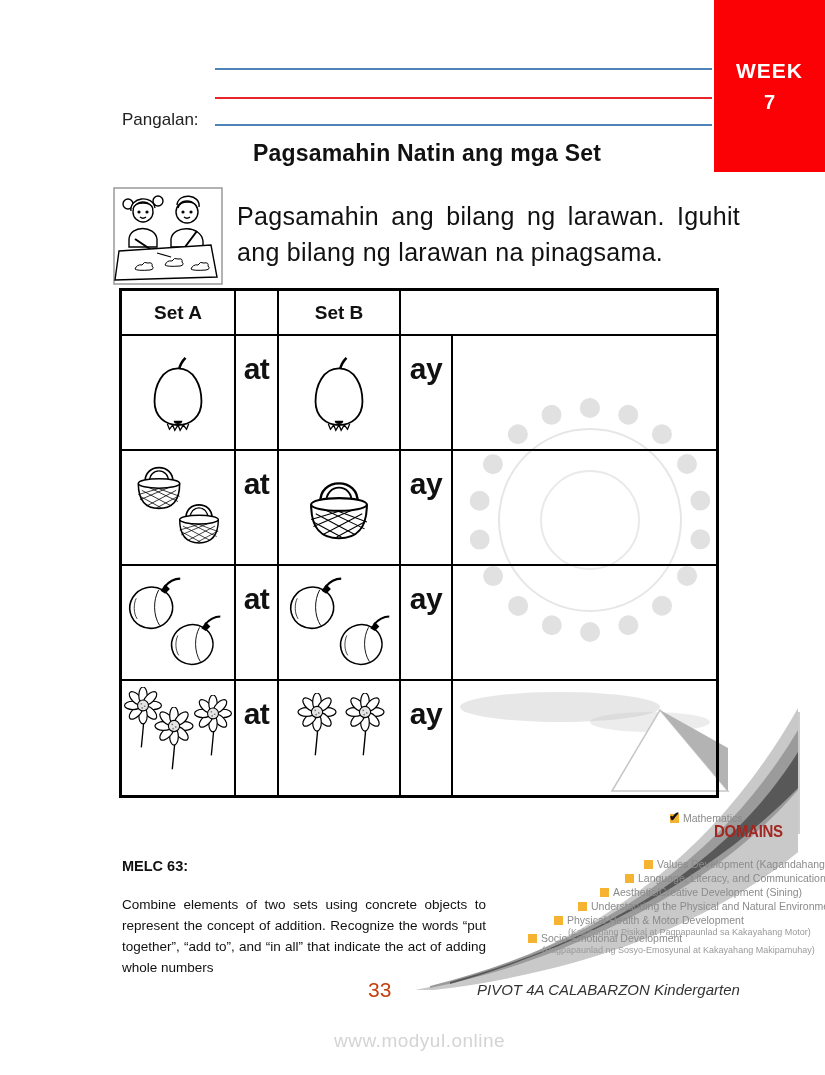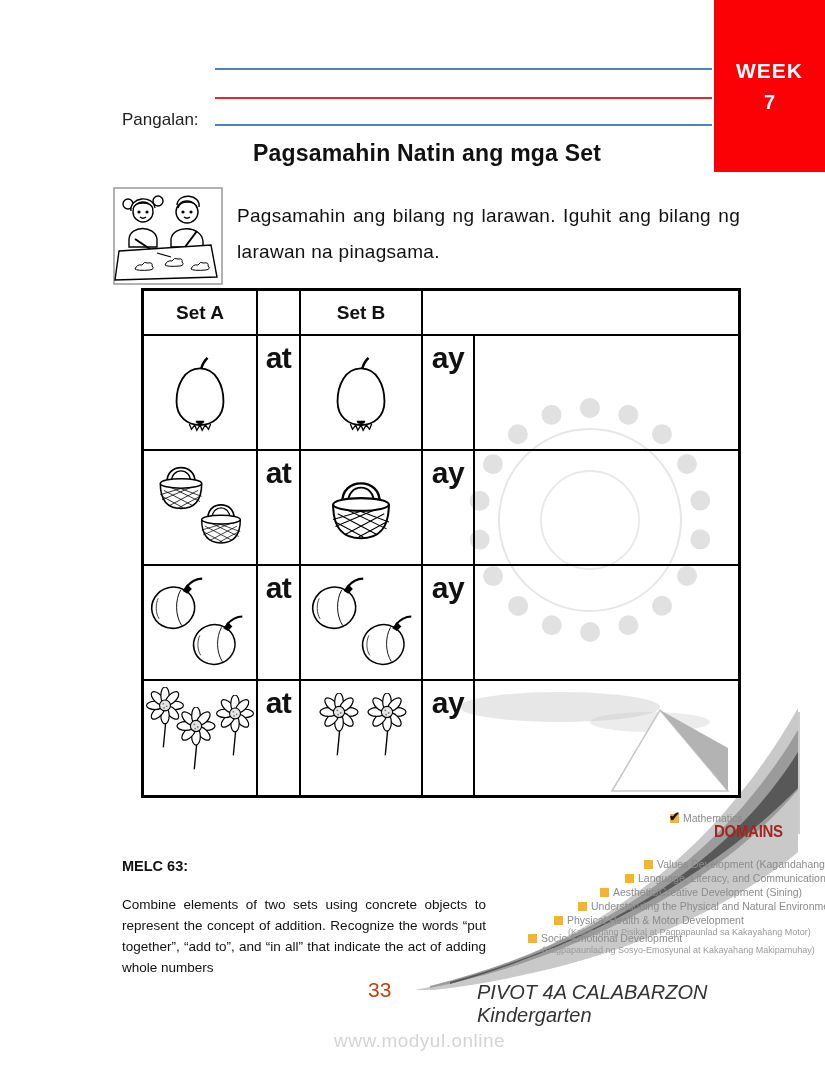--- a/index.html
+++ b/index.html
@@ -18,42 +18,42 @@
   .rule { position:absolute; left:215px; width:497px; height:2px; z-index:2; }
   .rule.blue1 { top:68px; background:#4d83b8; }
   .rule.red1  { top:97px; background:#e8262b; }
   .rule.blue2 { top:124px; background:#4d83b8; }
   .name-label { position:absolute; left:122px; top:110px; font-size:17px; color:#222; }
 
   
   .title { position:absolute; left:127px; top:140px; width:600px; text-align:center;
     font-size:23px; font-weight:700; letter-spacing:.2px; }
   .kids-art { position:absolute; left:113px; top:187px; width:110px; height:98px; }
-  .instruction { position:absolute; left:237px; top:198px; width:503px; font-size:19px;
+  .instruction { position:absolute; left:237px; top:198px; width:503px; font-size:25px;
     line-height:36px; text-align:justify; letter-spacing:.3px; }
 
   
   .stamp { position:absolute; left:468px; top:398px; width:244px; height:244px;
     border:20px dotted #dcdcdc; border-radius:50%; opacity:.85; z-index:0; }
   .stamp::before { content:""; position:absolute; inset:10px; border:2px solid #e2e2e2; border-radius:50%; }
   .stamp::after  { content:""; position:absolute; inset:52px; border:2px solid #e6e6e6; border-radius:50%; }
 
   
   .curl { position:absolute; left:410px; top:690px; z-index:1; }
 
   
-  .sets-table { position:absolute; left:141px; top:288px; width:600px; z-index:2;
+  .sets-table { position:absolute; left:119px; top:288px; width:600px; z-index:2;
     display:grid; grid-template-columns:114px 43px 122px 52px 1fr;
     grid-template-rows:45px 115px 115px 115px 114px; border:3px solid #000; }
   .cell { border-right:2.5px solid #000; border-bottom:2.5px solid #000; position:relative; background:transparent; }
   .cell.last-col { border-right:none; }
   .cell.last-row { border-bottom:none; }
   .head { display:flex; align-items:center; justify-content:center; font-size:19px; font-weight:700; }
   .head-span { grid-column:4 / 6; }
-  .connector { display:flex; justify-content:center; align-items:flex-start; padding-top:5px;
+  .connector { display:flex; justify-content:center; align-items:flex-start; padding-top:16px;
     font-size:30px; font-weight:700; letter-spacing:-.5px; }
   .icon { position:absolute; }
   .center-one { display:flex; align-items:center; justify-content:center; }
 
   
   .melc { position:absolute; left:122px; top:858px; width:364px; z-index:3; }
   .melc h3 { font-size:14.5px; font-weight:700; margin-bottom:20px; }
   .melc p { font-size:13.5px; line-height:21px; text-align:justify; }
 
   
@@ -69,21 +69,21 @@
   .d1 { left:662px; top:812px;padding-left:8px; }
   .d2 { left:644px; top:858px; }
   .d3 { left:625px; top:872px; }
   .d4 { left:600px; top:886px; }
   .d5 { left:578px; top:900px; }
   .d6 { left:554px; top:914px; }
   .d7 { left:528px; top:932px; }
 
   
   .page-number { position:absolute; left:368px; top:978px; font-size:21px; color:#c2410c; z-index:3; }
-  .edition { position:absolute; left:477px; top:981px; font-size:20px; font-style:italic; color:#333; z-index:3; }
+  .edition { position:absolute; left:477px; top:981px; font-size:15px; font-style:italic; color:#333; z-index:3; }
   .site-watermark { position:absolute; left:334px; top:1030px; font-size:19px; color:#d4d4d4;
     letter-spacing:.5px; z-index:3; }
 </style>
 </head>
 <body>
 
 <svg width="0" height="0" style="position:absolute">
   <defs>
     <symbol id="sym-guava" viewBox="0 0 60 72">
       <path d="M31 14 C32 9 34 6 37 3" fill="none" stroke="#000" stroke-width="2.4"></path>

